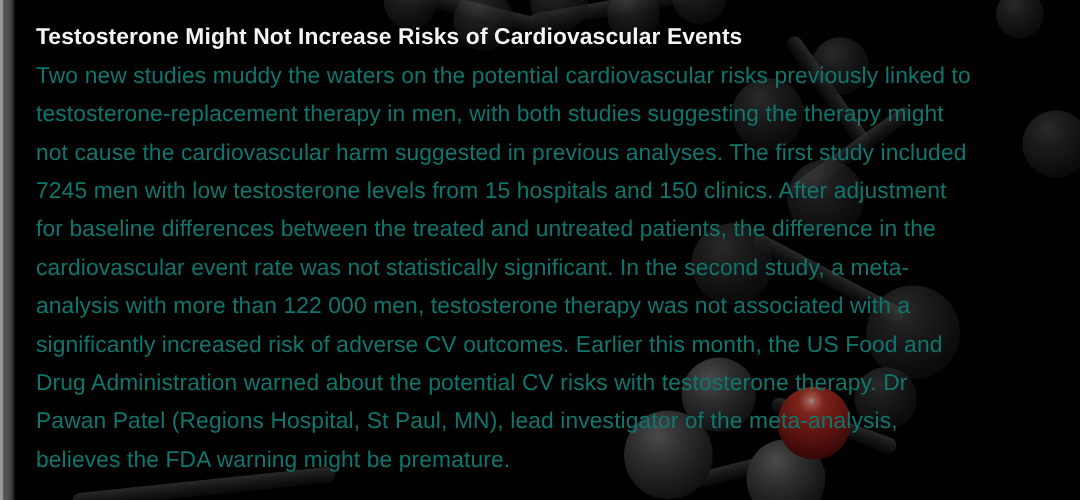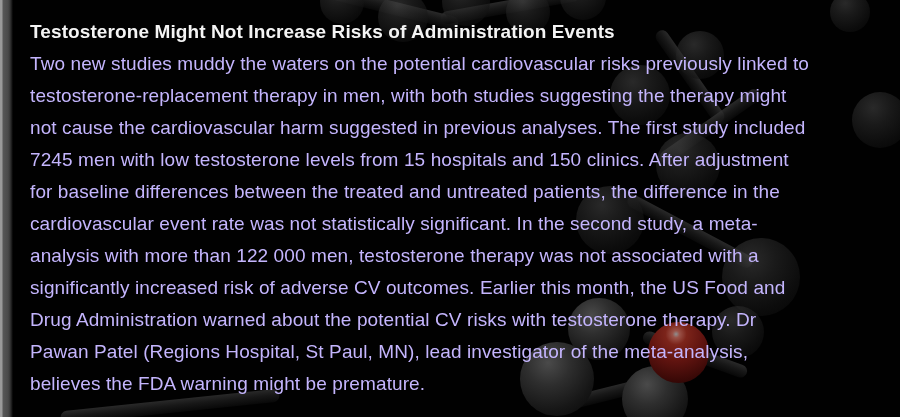--- a/index.html
+++ b/index.html
@@ -66,21 +66,21 @@
     font-size: 19px;
     line-height: 32px;
     font-weight: bold;
     color: #f4f4f4;
     letter-spacing: .1px;
   }
   .article-body {
     margin: 0;
     font-size: 19px;
     line-height: 32px;
-    color: #c4b5fd;
+    color: #0f766e;
     white-space: pre-line;
     letter-spacing: .1px;
   }
 </style>
 </head>
 <body>
 
 <div class="molecule-bg">
 
   <div class="rod faint" style="left:330px; top:2px; width:130px; transform:rotate(14deg);"></div>
@@ -109,21 +109,21 @@
   <div class="sphere" style="left:568px; top:298px; width:62px; height:62px;"></div>
   <div class="sphere" style="left:520px; top:342px; width:74px; height:74px;"></div>
   <div class="sphere" style="left:622px; top:366px; width:66px; height:66px;"></div>
   <div class="sphere faint" style="left:712px; top:306px; width:52px; height:52px;"></div>
   <div class="sphere red" style="left:648px; top:322px; width:61px; height:61px;"></div>
 </div>
 
 <div class="left-edge"></div>
 
 <div class="content">
-  <h1 class="article-title">Testosterone Might Not Increase Risks of Administration Events</h1>
+  <h1 class="article-title">Testosterone Might Not Increase Risks of Cardiovascular Events</h1>
   <p class="article-body">Two new studies muddy the waters on the potential cardiovascular risks previously linked to
 testosterone-replacement therapy in men, with both studies suggesting the therapy might
 not cause the cardiovascular harm suggested in previous analyses. The first study included
 7245 men with low testosterone levels from 15 hospitals and 150 clinics. After adjustment
 for baseline differences between the treated and untreated patients, the difference in the
 cardiovascular event rate was not statistically significant. In the second study, a meta-
 analysis with more than 122 000 men, testosterone therapy was not associated with a
 significantly increased risk of adverse CV outcomes. Earlier this month, the US Food and
 Drug Administration warned about the potential CV risks with testosterone therapy. Dr
 Pawan Patel (Regions Hospital, St Paul, MN), lead investigator of the meta-analysis,

